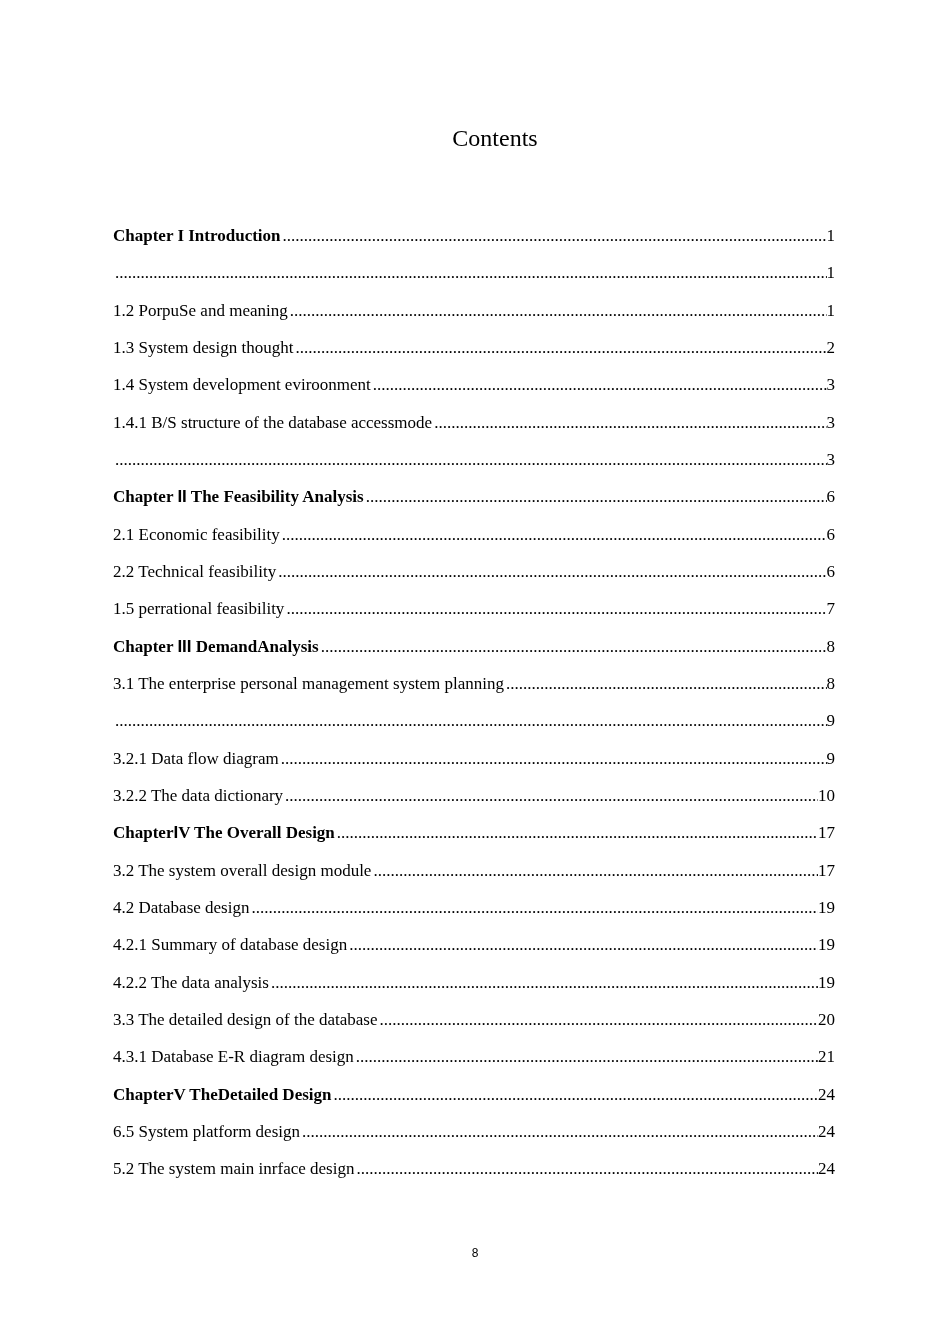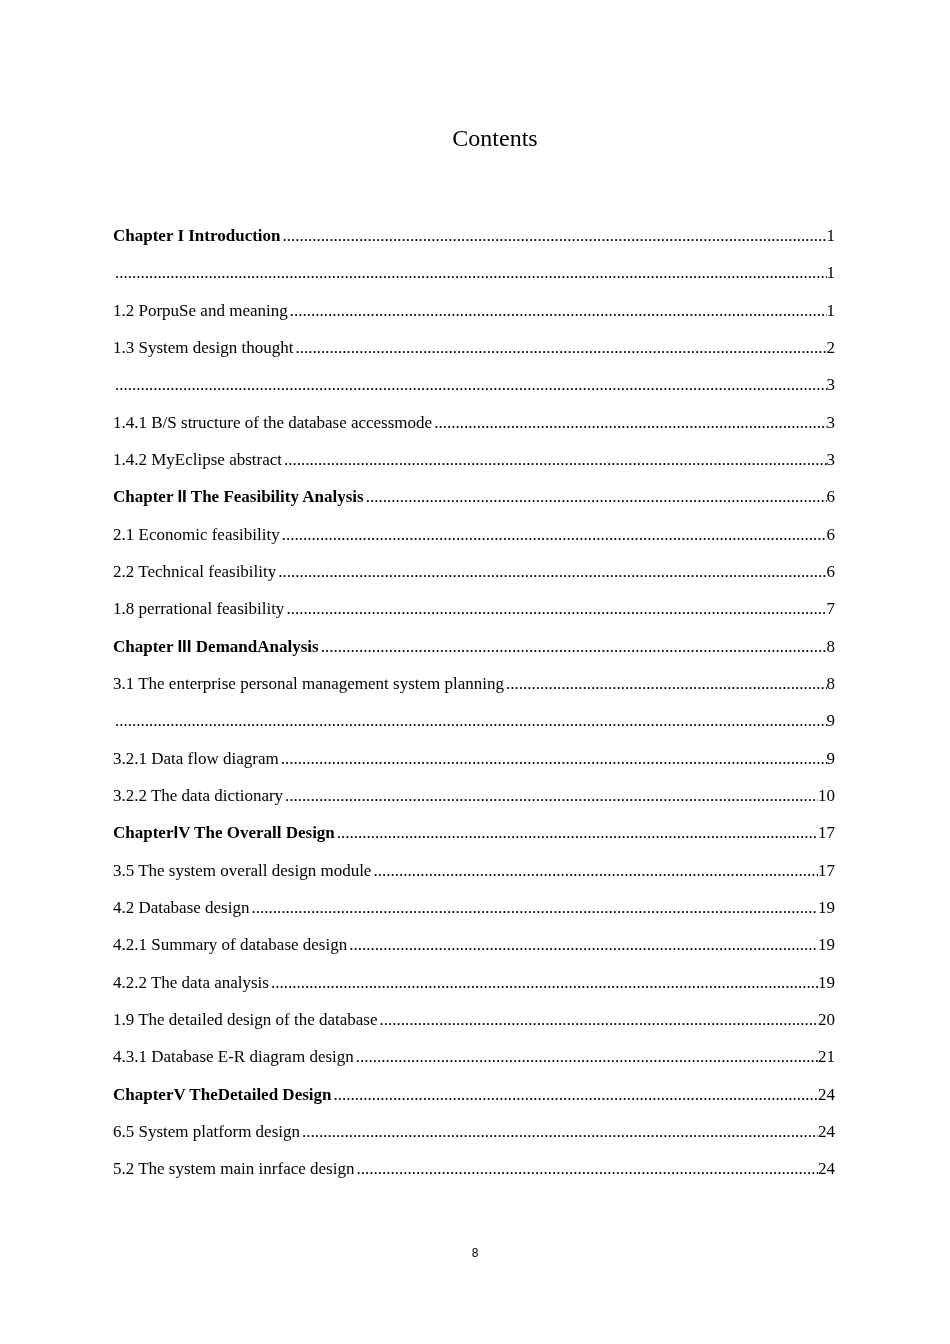--- a/index.html
+++ b/index.html
@@ -96,50 +96,50 @@
         <span class="label"><span>1.2 PorpuSe and meaning</span></span>
         <span class="dots"></span>
         <span class="pagenum">1</span>
       </div>
       <div class="toc-row">
         <span class="label"><span>1.3 System design thought</span></span>
         <span class="dots"></span>
         <span class="pagenum">2</span>
       </div>
       <div class="toc-row">
+        <span class="label"><span>1.4 System development eviroonment</span></span>
         <span class="dots"></span>
         <span class="pagenum">3</span>
       </div>
       <div class="toc-row">
         <span class="label"><span>1.4.1 B/S structure of the database accessmode</span></span>
         <span class="dots"></span>
         <span class="pagenum">3</span>
       </div>
       <div class="toc-row">
-        <span class="label"><span>1.4.2 MyEclipse abstract</span></span>
         <span class="dots"></span>
         <span class="pagenum">3</span>
       </div>
       <div class="toc-row bold">
         <span class="label"><span>Chapter </span><span class="num">II</span><span> The Feasibility Analysis</span></span>
         <span class="dots"></span>
         <span class="pagenum">6</span>
       </div>
       <div class="toc-row">
         <span class="label"><span>2.1 Economic feasibility</span></span>
         <span class="dots"></span>
         <span class="pagenum">6</span>
       </div>
       <div class="toc-row">
         <span class="label"><span>2.2 Technical feasibility</span></span>
         <span class="dots"></span>
         <span class="pagenum">6</span>
       </div>
       <div class="toc-row">
-        <span class="label"><span>1.8 perrational feasibility</span></span>
+        <span class="label"><span>1.5 perrational feasibility</span></span>
         <span class="dots"></span>
         <span class="pagenum">7</span>
       </div>
       <div class="toc-row bold">
         <span class="label"><span>Chapter </span><span class="num">III</span><span> DemandAnalysis</span></span>
         <span class="dots"></span>
         <span class="pagenum">8</span>
       </div>
       <div class="toc-row">
         <span class="label"><span>3.1 The enterprise personal management system planning</span></span>
@@ -159,41 +159,41 @@
         <span class="label"><span>3.2.2 The data dictionary</span></span>
         <span class="dots"></span>
         <span class="pagenum">10</span>
       </div>
       <div class="toc-row bold">
         <span class="label"><span>Chapter</span><span class="num">I</span><span>V The Overall Design</span></span>
         <span class="dots"></span>
         <span class="pagenum">17</span>
       </div>
       <div class="toc-row">
-        <span class="label"><span>3.5 The system overall design module</span></span>
+        <span class="label"><span>3.2 The system overall design module</span></span>
         <span class="dots"></span>
         <span class="pagenum">17</span>
       </div>
       <div class="toc-row">
         <span class="label"><span>4.2 Database design</span></span>
         <span class="dots"></span>
         <span class="pagenum">19</span>
       </div>
       <div class="toc-row">
         <span class="label"><span>4.2.1 Summary of database design</span></span>
         <span class="dots"></span>
         <span class="pagenum">19</span>
       </div>
       <div class="toc-row">
         <span class="label"><span>4.2.2 The data analysis</span></span>
         <span class="dots"></span>
         <span class="pagenum">19</span>
       </div>
       <div class="toc-row">
-        <span class="label"><span>1.9 The detailed design of the database</span></span>
+        <span class="label"><span>3.3 The detailed design of the database</span></span>
         <span class="dots"></span>
         <span class="pagenum">20</span>
       </div>
       <div class="toc-row">
         <span class="label"><span>4.3.1 Database E-R diagram design</span></span>
         <span class="dots"></span>
         <span class="pagenum">21</span>
       </div>
       <div class="toc-row bold">
         <span class="label"><span>ChapterV TheDetailed Design</span></span>

